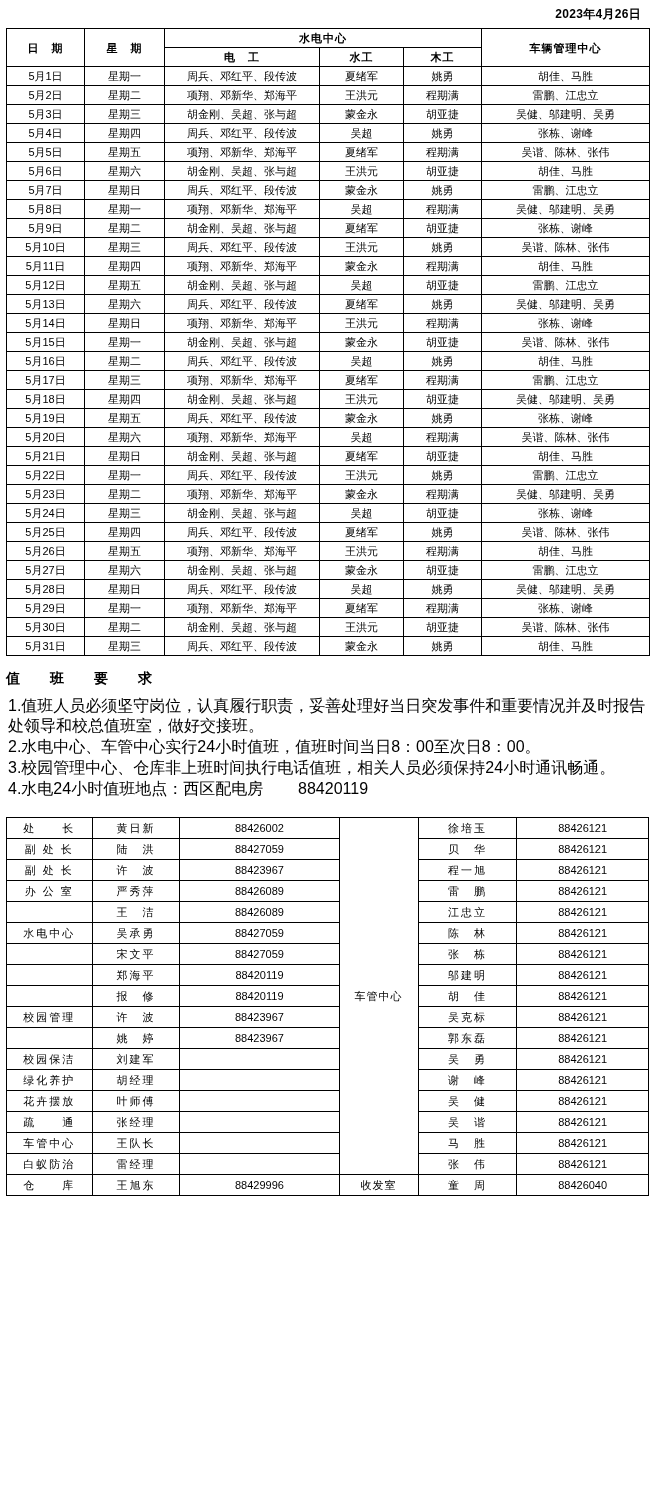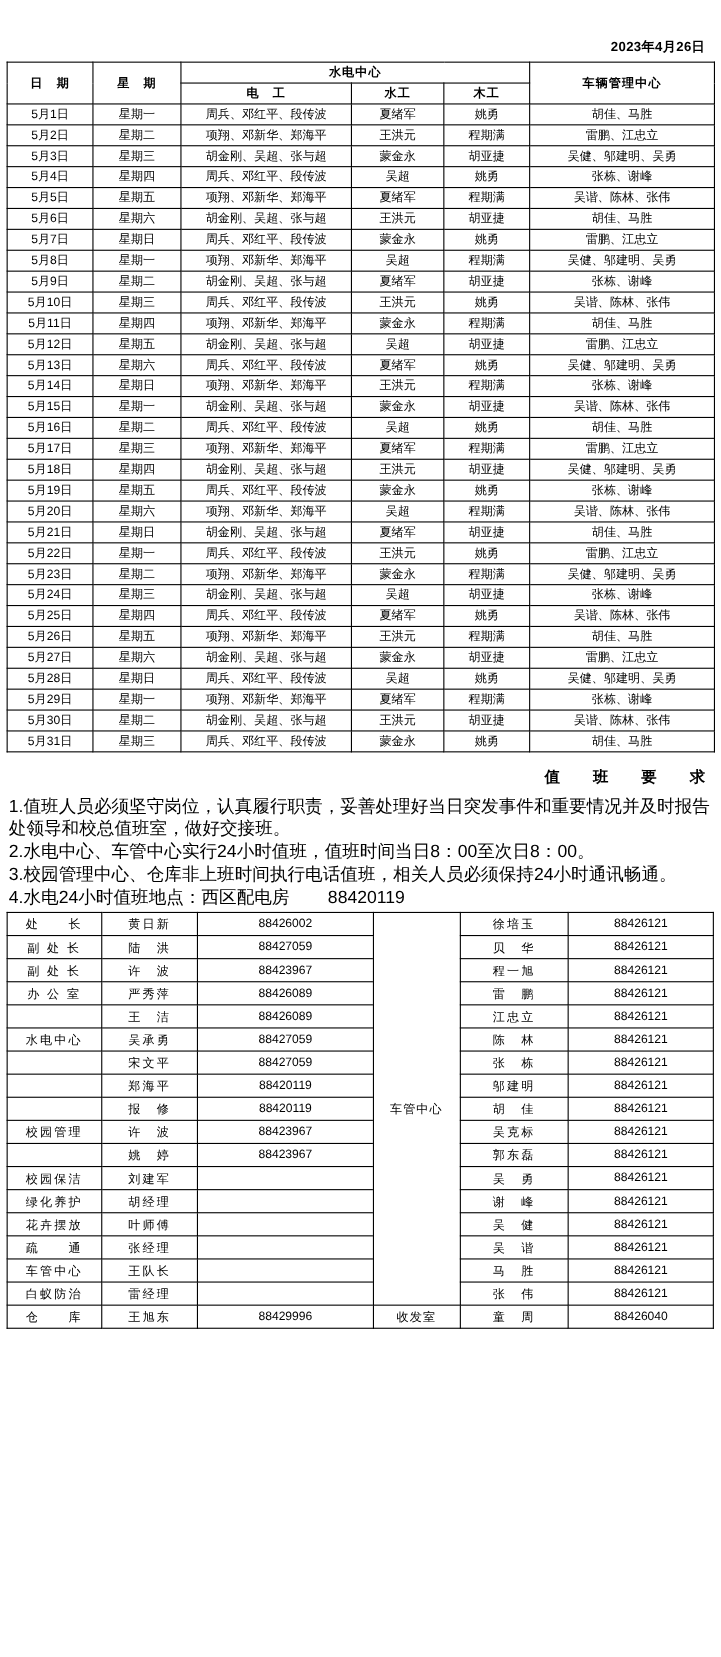--- a/index.html
+++ b/index.html
@@ -14,21 +14,20 @@
     font-size: 11px;
   }
   .page { width: 655px; padding: 0 6px 10px 6px; }
 
   .doc-date {
     text-align: right;
     font-weight: bold;
     font-size: 12px;
     padding: 6px 8px 5px 0;
     letter-spacing: 0.3px;
-    margin-top: 28px;
   }
 
   table.grid {
     border-collapse: collapse;
     width: 643px;
     table-layout: fixed;
   }
   table.grid td, table.grid th {
     border: 1px solid #000;
     text-align: center;
@@ -45,40 +44,40 @@
   }
   .shift-table td { height: 19px; }
   .col-date { width: 78px; }
   .col-week { width: 80px; }
   .col-elec { width: 155px; }
   .col-water { width: 84px; }
   .col-wood { width: 78px; }
   .col-vehicle { width: 168px; }
 
   .sec-title {
-    text-align: right;
+    text-align: left;
     font-weight: bold;
     font-size: 14px;
     letter-spacing: 8px;
     padding: 14px 0 8px 0;
   }
   .req-list {
     font-size: 16px;
     line-height: 20px;
     padding: 0 2px;
   }
   .req-list p { margin: 0 0 1px 0; }
   .loc-line { padding-left: 22px; }
   .gap-l { display: inline-block; width: 26px; }
 
   table.contact {
     border-collapse: collapse;
     width: 643px;
     table-layout: fixed;
-    margin-top: 2px;
+    margin-top: 18px;
   }
   table.contact td {
     border: 1px solid #000;
     text-align: center;
     vertical-align: middle;
     font-size: 11px;
     height: 21px;
     padding: 1px 2px;
     white-space: nowrap;
   }

